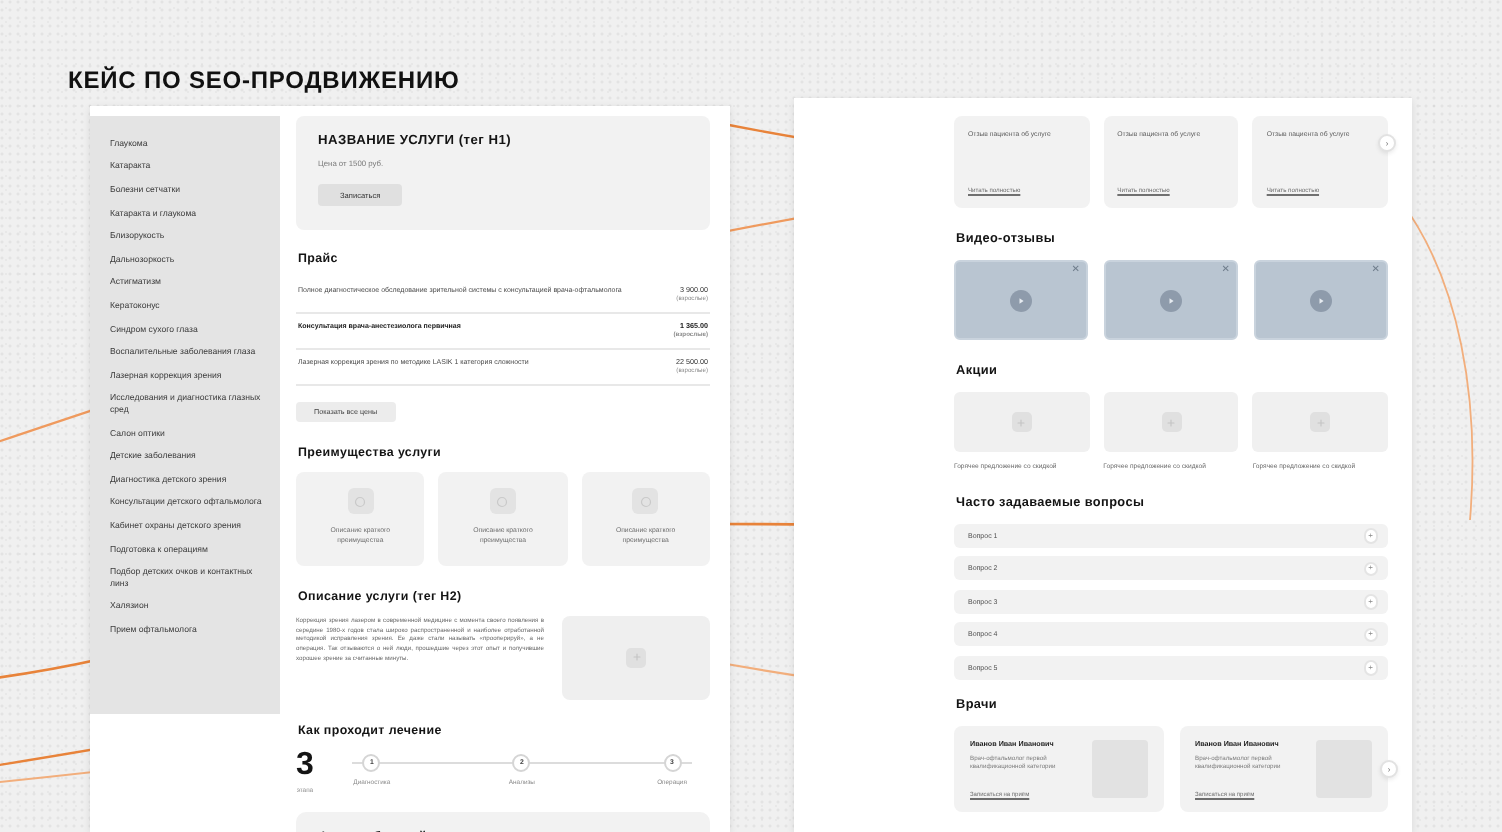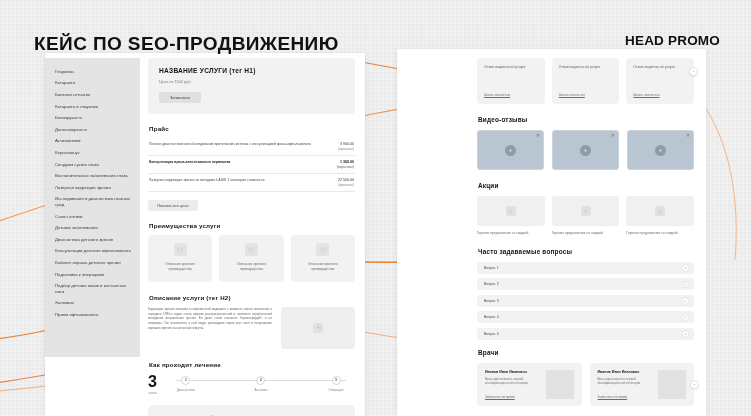--- a/index.html
+++ b/index.html
@@ -20,21 +20,21 @@
       radial-gradient(circle at 1px 1px, rgba(0,0,0,0.055) 0.6px, transparent 0.9px),
       radial-gradient(circle at 3px 4px, rgba(0,0,0,0.035) 0.5px, transparent 0.8px);
     background-size: 4px 4px, 7px 7px;
     pointer-events:none; z-index:0;
   }
   .decor-svg { position:absolute; inset:0; width:751px; height:416px; z-index:1; pointer-events:none; }
 
   
   .slide-title {
     position:absolute; left:34px; top:33px; z-index:6;
-    font-size:19px; font-weight:bold; letter-spacing:0.4px; color:#111;
+    font-size:12px; font-weight:bold; letter-spacing:0.4px; color:#111;
   }
   .brand {
     position:absolute; right:31px; top:33px; z-index:6;
     font-size:13.5px; font-weight:bold; letter-spacing:0.2px; color:#111;
   }
 
   
   .sheet {
     position:absolute; background:#fff; z-index:3;
     box-shadow: 0 1px 4px rgba(0,0,0,0.10);
@@ -187,21 +187,20 @@
     <path d="M-10 384 C 80 370, 150 356, 230 342" stroke="#e8833a" stroke-width="1.2"></path>
     <path d="M-10 392 C 90 382, 160 372, 240 360" stroke="#f2ae7c" stroke-width="1"></path>
     <path d="M352 60 C 420 74, 520 88, 620 96" stroke="#e8833a" stroke-width="1.2"></path>
     <path d="M352 118 C 420 104, 500 92, 600 84" stroke="#ef9a5e" stroke-width="1.1"></path>
     <path d="M352 262 C 460 262, 560 264, 660 268" stroke="#e8833a" stroke-width="1.3"></path>
     <path d="M352 330 C 430 344, 520 356, 620 362" stroke="#f2ae7c" stroke-width="1.1"></path>
     <path d="M700 100 C 730 140, 740 200, 735 260" stroke="#f2ae7c" stroke-width="0.9"></path>
   </svg>
 
   <div class="slide-title">КЕЙС ПО SEO-ПРОДВИЖЕНИЮ</div>
-  <div class="brand">HEAD PROMO</div>
 
   <div class="sheet" id="sheet-left">
 
     <div class="sidebar">
       <div class="side-item">Глаукома</div>
       <div class="side-item">Катаракта</div>
       <div class="side-item">Болезни сетчатки</div>
       <div class="side-item">Катаракта и глаукома</div>
       <div class="side-item">Близорукость</div>
       <div class="side-item">Дальнозоркость</div>

